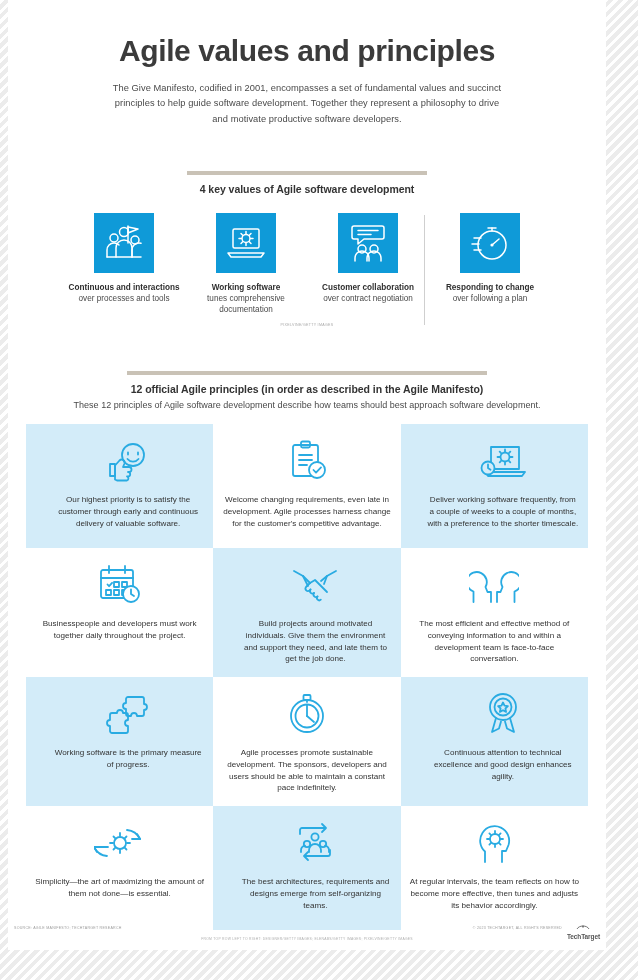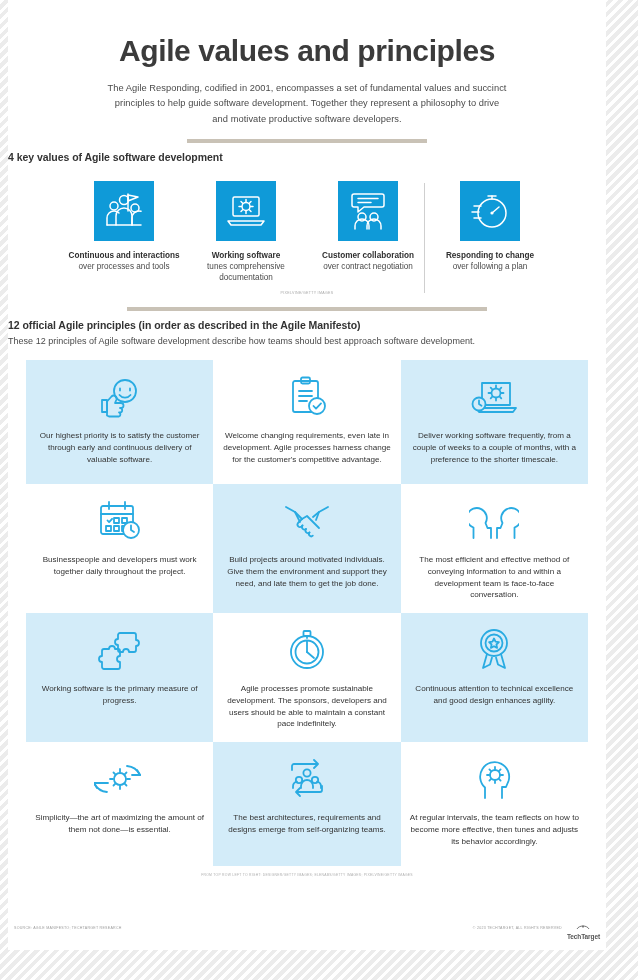--- a/index.html
+++ b/index.html
@@ -47,22 +47,22 @@
     margin: 14px auto 0 auto;
     width: 400px;
     font-size: 9.3px;
     line-height: 1.65;
     color: #4a4a4a;
     letter-spacing: 0.05px;
   }
 
   
   .section-head {
-    text-align: left;
-    margin-top: 12px;
+    text-align: center;
+    margin-top: 44px;
   }
   .rule {
     width: 240px;
     height: 4px;
     background: #c9c2b6;
     margin: 0 auto 8px auto;
   }
   .rule.wide { width: 360px; }
   .sec-title {
     font-size: 10.5px;
@@ -141,21 +141,21 @@
     min-height: 124px;
     padding: 10px 9px 12px 9px;
     box-sizing: border-box;
     display: flex;
     flex-direction: column;
     align-items: center;
     justify-content: flex-start;
     text-align: center;
     background: #ffffff;
   }
-  .cell.tinted { background: #d3ecf9; }
+  .cell.tinted { background: #d3ecf9; padding-left: 26px; }
   .p-icon {
     height: 54px;
     display: flex;
     align-items: center;
     justify-content: center;
   }
   .p-icon svg { display: block; }
   .p-text {
     margin-top: 6px;
     font-size: 8.1px;
@@ -214,21 +214,21 @@
   }
 </style>
 </head>
 <body>
 
 <div class="page">
 
   <div class="header">
     <h1 class="title">Agile values and principles</h1>
     <div class="intro">
-      <span>The Agile Responding, codified in 2001, encompasses a set of fundamental values</span>
+      <span>The Give Manifesto, codified in 2001, encompasses a set of fundamental values</span>
       <span>and succinct principles to help guide software development. Together they represent</span>
       <span>a philosophy to drive and motivate productive software developers.</span>
     </div>
   </div>
 
   <div class="section-head">
     <div class="rule"></div>
     <p class="sec-title">4 key values of Agile software development</p>
   </div>
 

